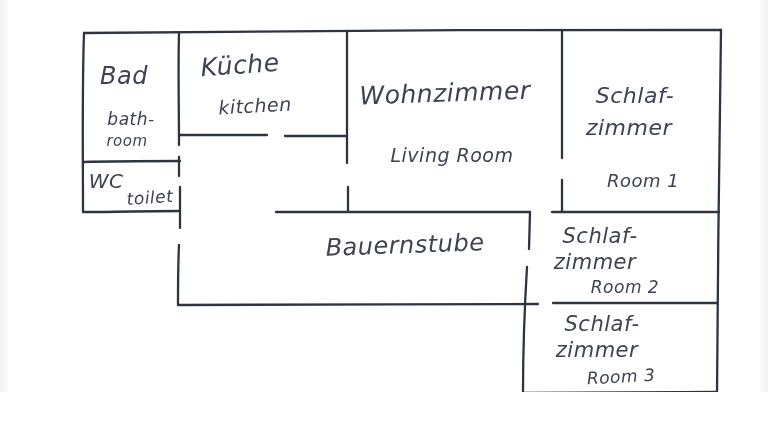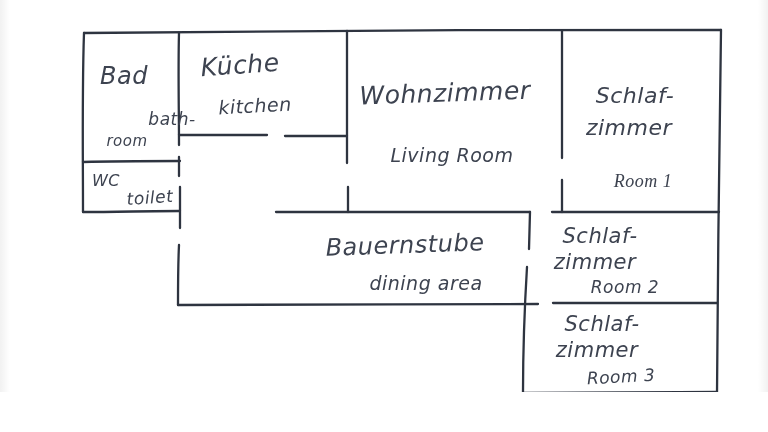--- a/index.html
+++ b/index.html
@@ -66,38 +66,37 @@
 
     <path d="M530,212 L529,249"></path>
     <path d="M527,267 C525,300 523,350 523,393"></path>
 
     <path d="M178,305 C290,305 420,304 538,304"></path>
     <path d="M553,303 C600,303 660,303 717,303"></path>
     <path d="M523,393 C580,393 650,392 717,392"></path>
   </svg>
 
   <div class="lbl" style="left:124px;top:76px;font-size:24px;">Bad</div>
-  <div class="lbl" style="left:131px;top:119px;font-size:17px;margin-left:41px;">bath-</div>
+  <div class="lbl" style="left:131px;top:119px;font-size:17px;">bath-</div>
   <div class="lbl" style="left:127px;top:141px;font-size:15px;">room</div>
 
   <div class="lbl" style="left:240px;top:65px;font-size:25px;transform:translate(-50%,-50%) rotate(-4deg);">Küche</div>
   <div class="lbl" style="left:255px;top:106px;font-size:19px;transform:translate(-50%,-50%) rotate(-3deg);">kitchen</div>
 
   <div class="lbl" style="left:445px;top:93px;font-size:25px;transform:translate(-50%,-50%) rotate(-2deg);">Wohnzimmer</div>
   <div class="lbl" style="left:452px;top:155px;font-size:19px;">Living Room</div>
 
   <div class="lbl" style="left:635px;top:96px;font-size:22px;">Schlaf-</div>
   <div class="lbl" style="left:629px;top:128px;font-size:22px;">zimmer</div>
-  <div class="lbl" style="left:643px;top:181px;font-size:18px;font-family:Liberation Serif, serif;">Room 1</div>
+  <div class="lbl" style="left:643px;top:181px;font-size:18px;">Room 1</div>
 
-  <div class="lbl" style="left:106px;top:181px;font-size:16px;">WC</div>
+  <div class="lbl" style="left:106px;top:181px;font-size:20px;">WC</div>
   <div class="lbl" style="left:150px;top:198px;font-size:17px;transform:translate(-50%,-50%) rotate(-4deg);">toilet</div>
 
   <div class="lbl" style="left:405px;top:245px;font-size:24px;transform:translate(-50%,-50%) rotate(-2deg);">Bauernstube</div>
-  <div class="lbl" style="left:426px;top:283px;font-size:19px;">dining area</div>
 
   <div class="lbl" style="left:600px;top:236px;font-size:21px;">Schlaf-</div>
   <div class="lbl" style="left:595px;top:262px;font-size:21px;">zimmer</div>
   <div class="lbl" style="left:625px;top:287px;font-size:17px;">Room 2</div>
 
   <div class="lbl" style="left:602px;top:324px;font-size:21px;">Schlaf-</div>
   <div class="lbl" style="left:597px;top:350px;font-size:21px;">zimmer</div>
   <div class="lbl" style="left:621px;top:377px;font-size:17px;transform:translate(-50%,-50%) rotate(-3deg);">Room 3</div>
 
 </div>

